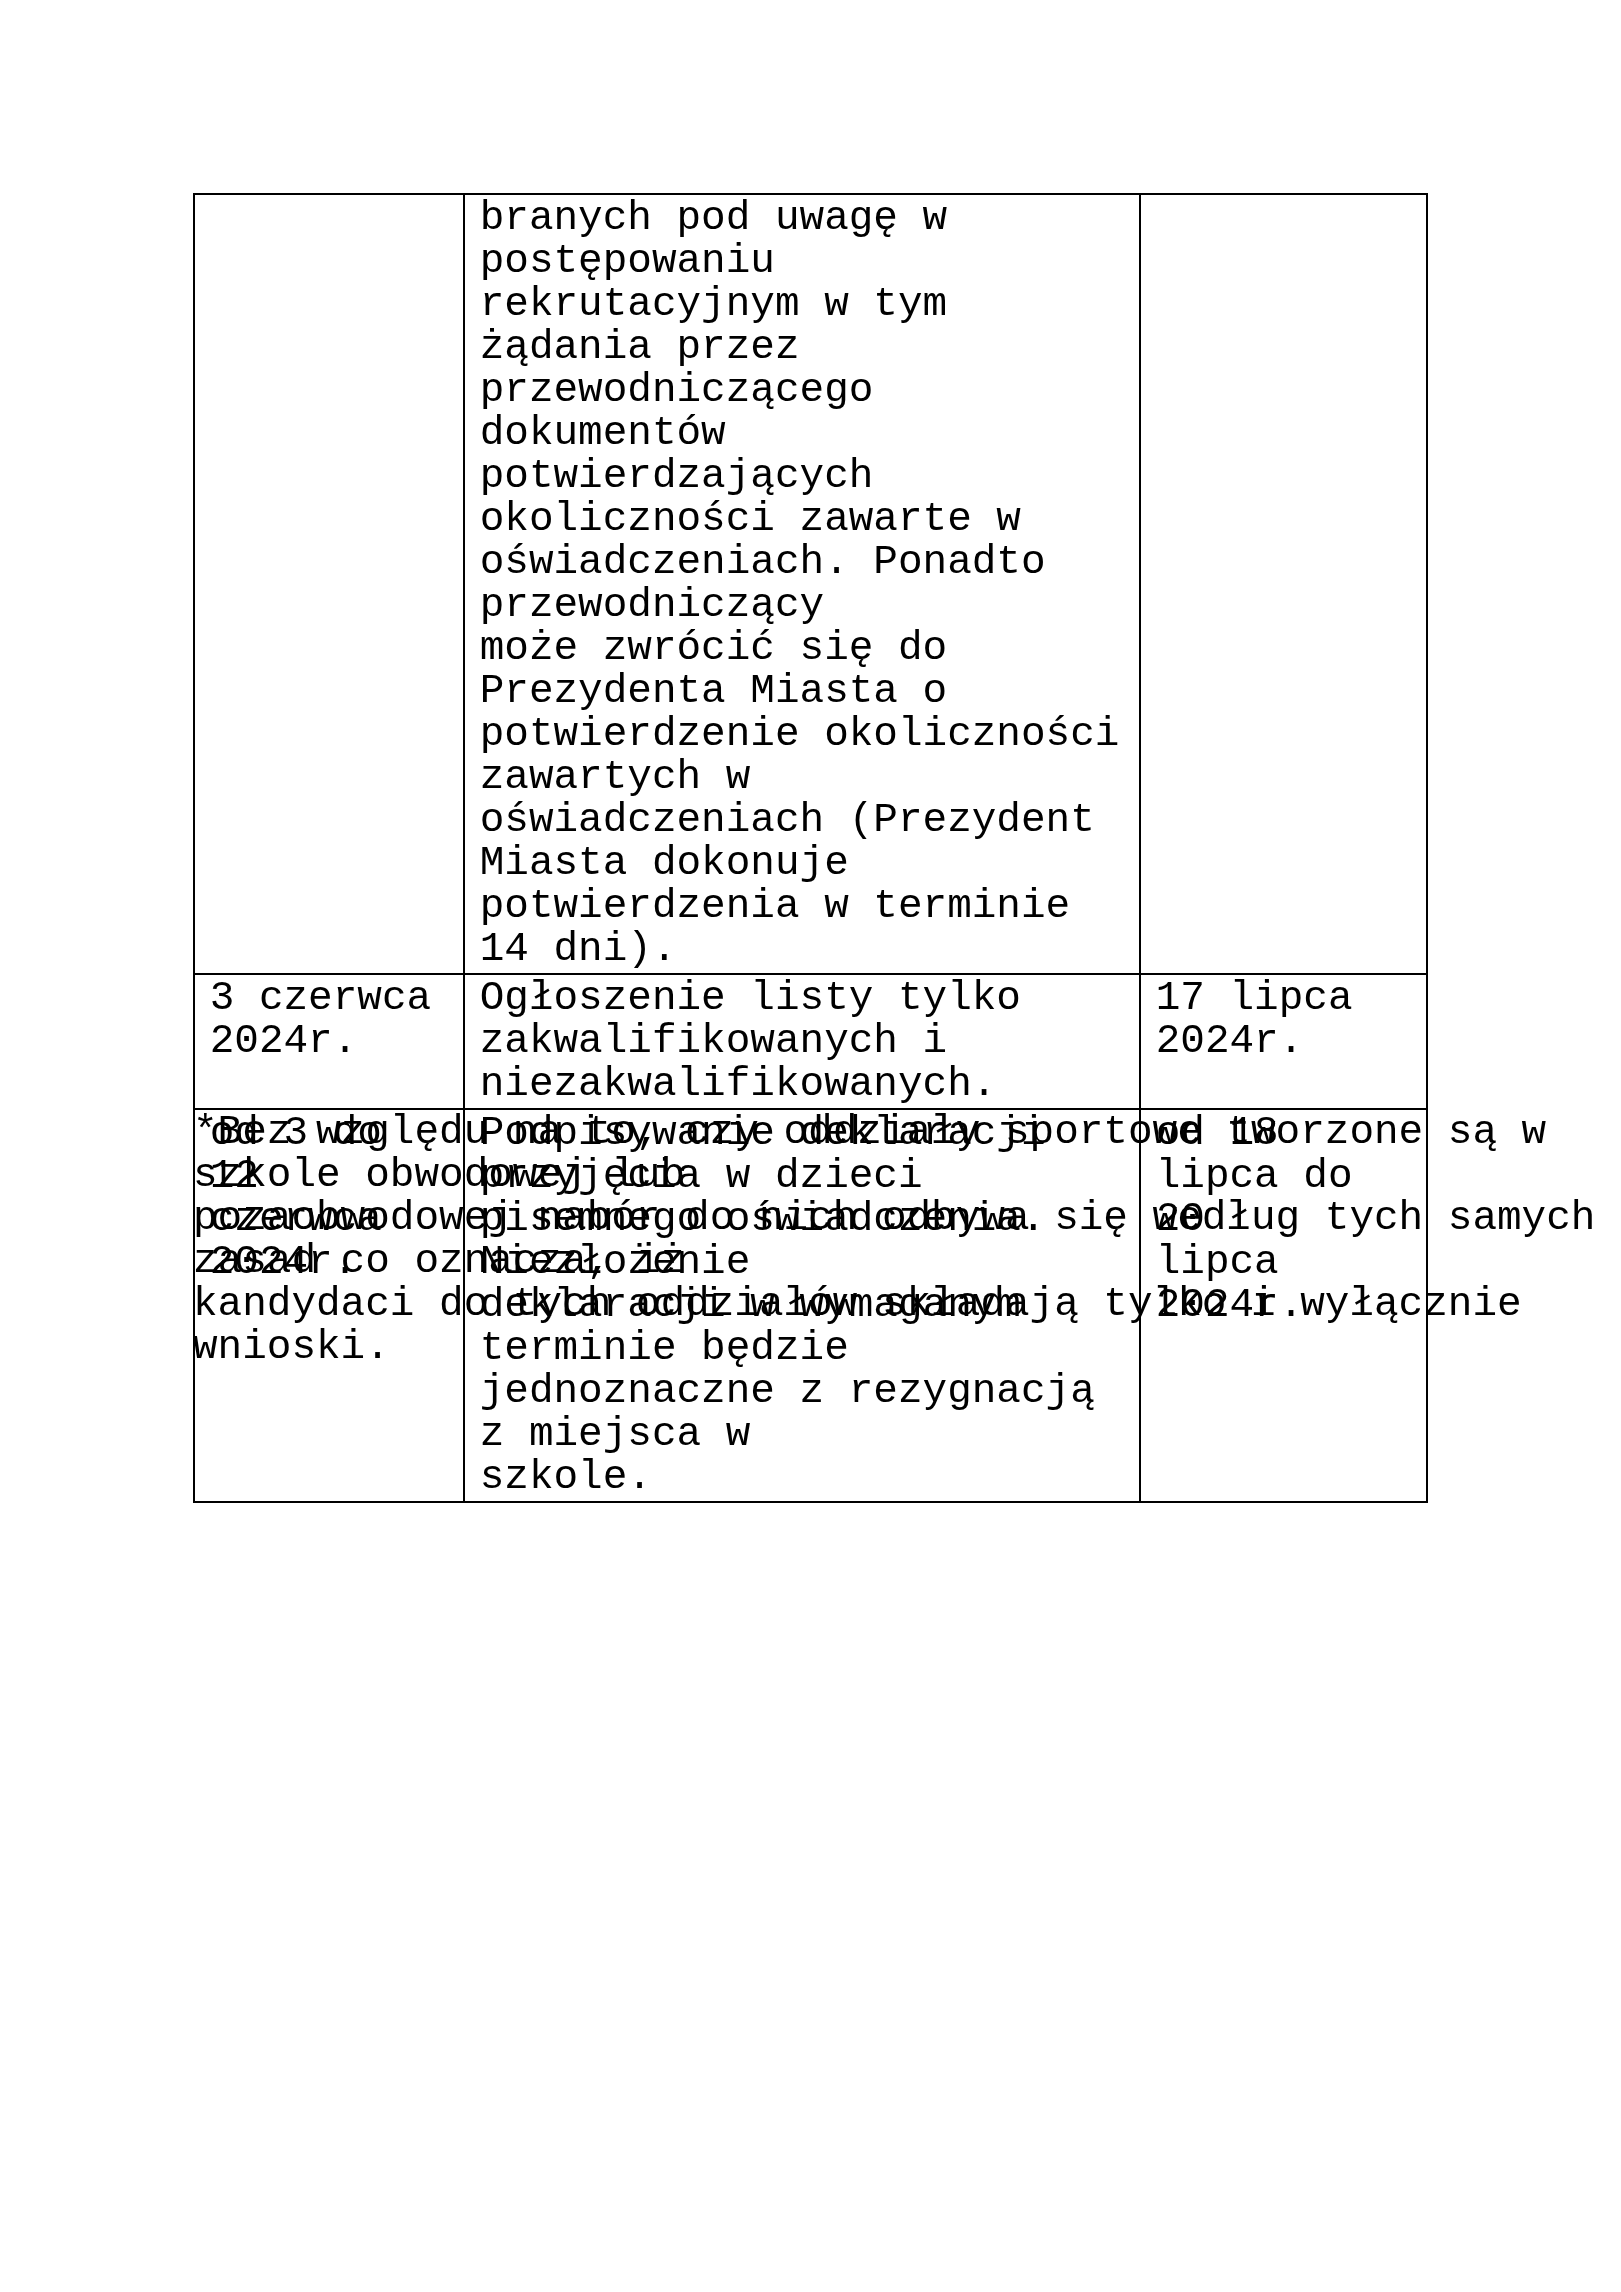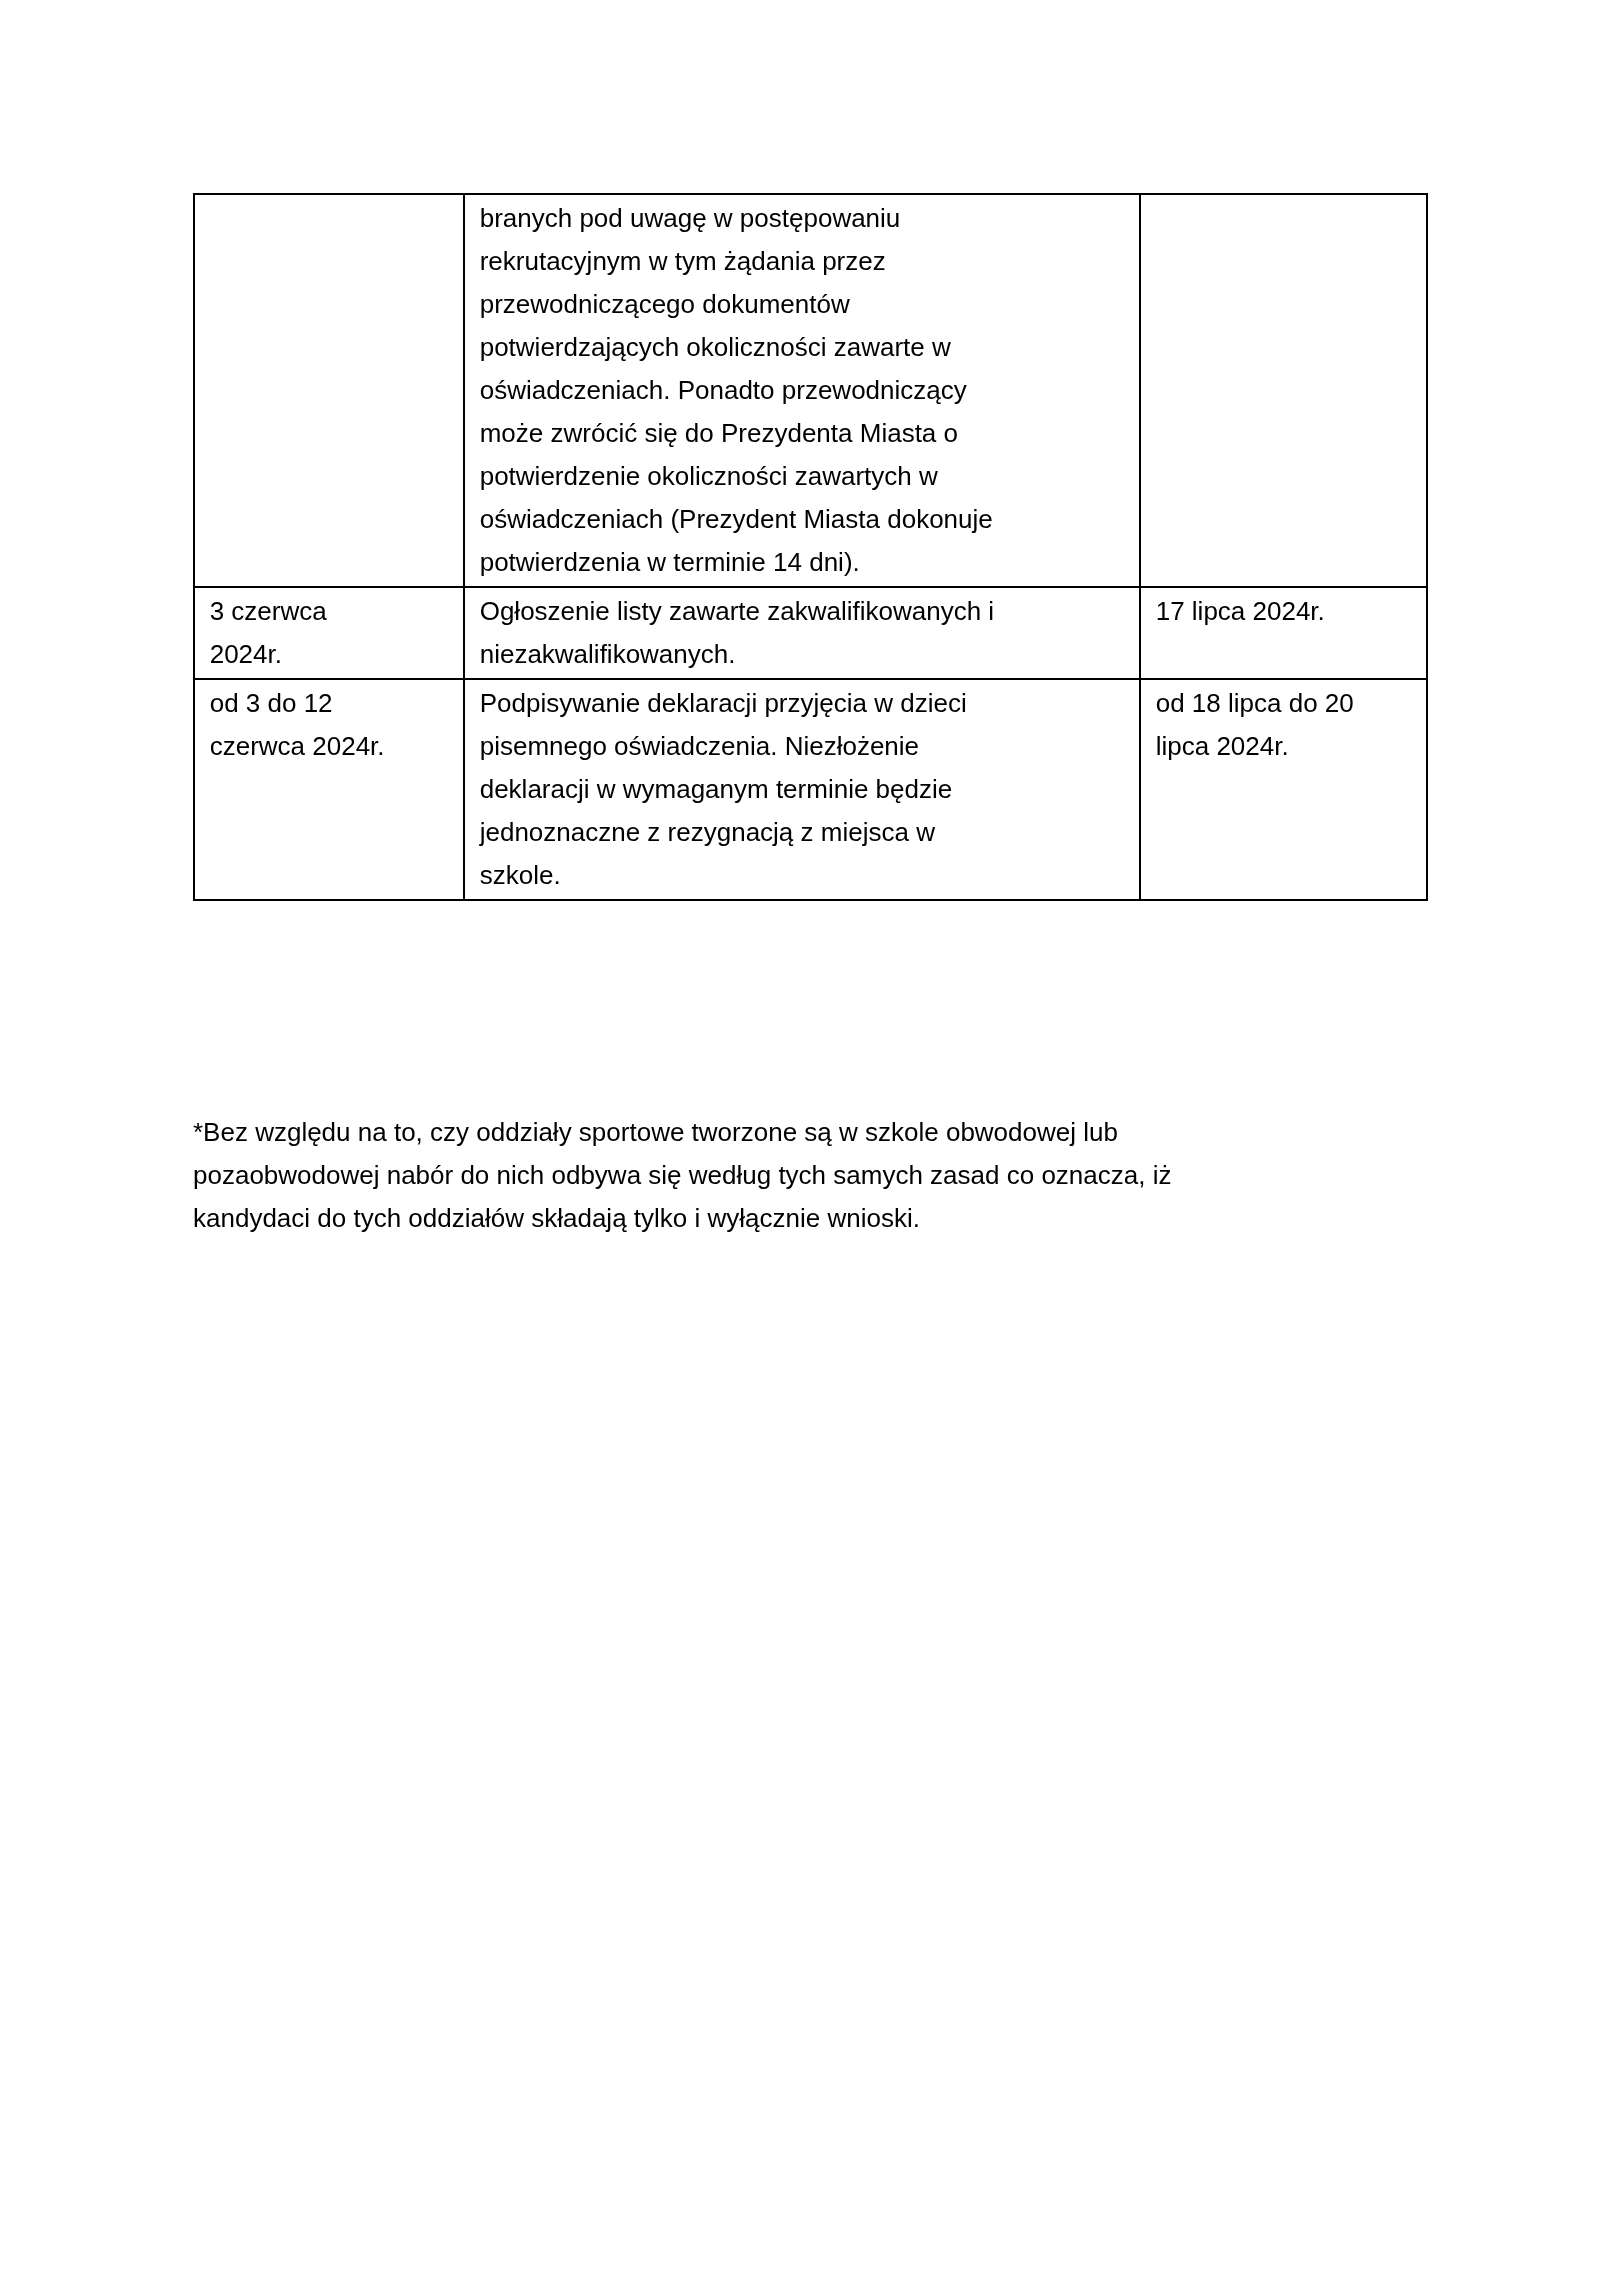--- a/index.html
+++ b/index.html
@@ -1,22 +1,22 @@
 <!DOCTYPE html>
 <html><head>
 <meta charset="utf-8">
 <style>
   html, body { margin: 0; padding: 0; }
   .page {
     position: relative;
     width: 1621px;
     height: 2293px;
     background: #ffffff;
-    font-family: Liberation Sans, sans-serif;
-    font-size: 26px;
+    font-family: Liberation Mono, monospace;
+    font-size: 41px;
     line-height: 43px;
     color: #000000;
     overflow: hidden;
   }
   table.schedule {
     position: absolute;
     left: 193px;
     top: 193px;
     width: 1233px;
     border-collapse: collapse;
@@ -68,21 +68,21 @@
 oświadczeniach. Ponadto przewodniczący
 może zwrócić się do Prezydenta Miasta o
 potwierdzenie okoliczności zawartych w
 oświadczeniach (Prezydent Miasta dokonuje
 potwierdzenia w terminie 14 dni).</td>
         <td></td>
       </tr>
       <tr class="r2">
         <td>3 czerwca
 2024r.</td>
-        <td>Ogłoszenie listy zawarte zakwalifikowanych i
+        <td>Ogłoszenie listy tylko zakwalifikowanych i
 niezakwalifikowanych.</td>
         <td>17 lipca 2024r.</td>
       </tr>
       <tr class="r3">
         <td>od 3 do 12
 czerwca 2024r.</td>
         <td>Podpisywanie deklaracji przyjęcia w dzieci
 pisemnego oświadczenia. Niezłożenie
 deklaracji w wymaganym terminie będzie
 jednoznaczne z rezygnacją z miejsca w

